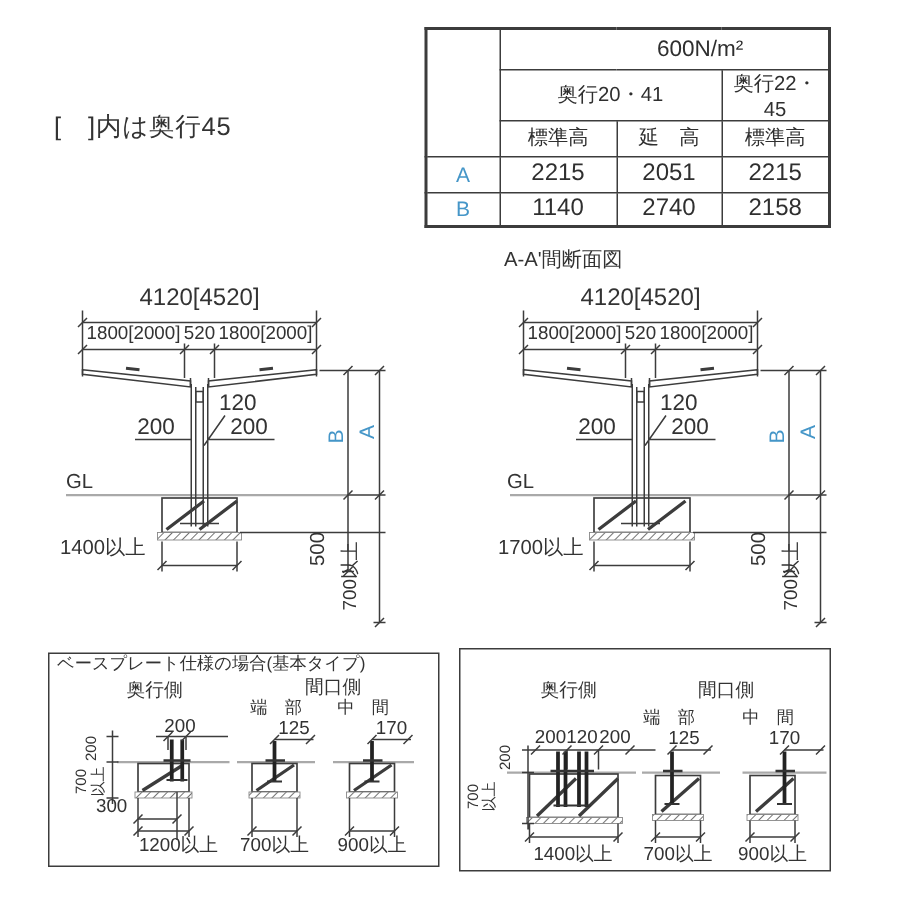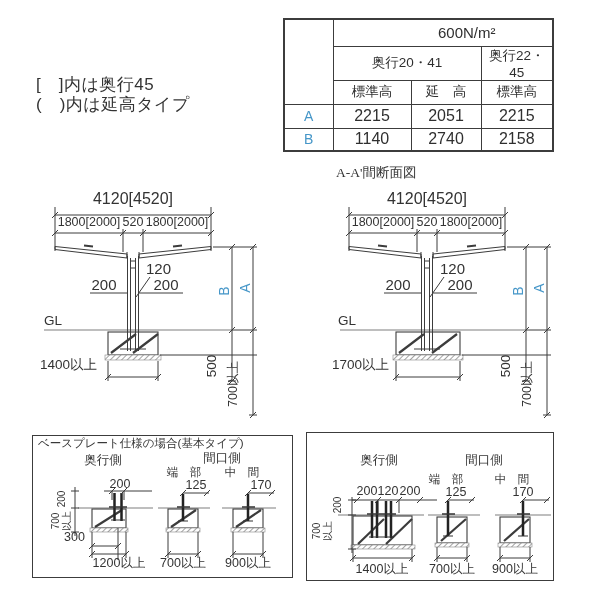--- a/index.html
+++ b/index.html
@@ -124,21 +124,20 @@
          M109,494 L115,488 M121,494 L127,488 M180,496 L186,490 M204,496 L210,490 M245,496 L251,490 M269,496 L275,490
          M89,549 L95,543 M115,549 L121,543 M89,557 L95,551 M123,557 L129,551
          M165,557 L171,551 M195,557 L201,551 M230,557 L236,551 M260,557 L266,551
          M354,503 L360,497 M375,503 L381,497 M396,503 L402,497 M417,503 L423,497
          M445,503 L451,497 M469,503 L475,497 M520,503 L526,497 M544,503 L550,497
          M350,561 L356,555 M409,561 L415,555 M434,561 L440,555 M464,561 L470,555
          M497,561 L503,555 M527,561 L533,555" stroke="#3c3c3c" stroke-width="1" fill="none"></path>
   </svg>
 
   <div class="lbl note" style="left:36px;top:76px;">[　]内は奥行45</div>
-  <div class="lbl note" style="left:36px;top:96px;">(　)内は延高タイプ</div>
 
   <table class="spec">
     <colgroup>
         <col style="width:49px">
         <col style="width:78px">
         <col style="width:70px">
         <col style="width:72px">
       </colgroup>
     <tbody>
         <tr style="height:27px">
@@ -176,21 +175,21 @@
   <div class="lbl t15" style="left:146px;top:261px;">120</div>
   <div class="lbl t15 cx" style="left:104px;top:277px;">200</div>
   <div class="lbl t15 cx" style="left:166px;top:277px;">200</div>
   <div class="lbl t13" style="left:44px;top:314px;">GL</div>
   <div class="lbl t14 rot blue" style="left:224px;top:291px;">B</div>
   <div class="lbl t14 rot blue" style="left:245px;top:288px;">A</div>
   <div class="lbl t13 rot" style="left:212px;top:366px;">500</div>
   <div class="lbl t12 rot" style="left:234px;top:384px;">700以上</div>
   <div class="lbl t13" style="left:40px;top:358px;">1400以上</div>
 
-  <div class="lbl t13" style="left:336px;top:166px;font-family:Liberation Serif, serif;">A-A'間断面図</div>
+  <div class="lbl t13" style="left:336px;top:166px;">A-A'間断面図</div>
   <div class="lbl t16 cx" style="left:427px;top:191px;">4120[4520]</div>
   <div class="lbl t12 cx" style="left:383px;top:216px;">1800[2000]</div>
   <div class="lbl t12 cx" style="left:427px;top:216px;">520</div>
   <div class="lbl t12 cx" style="left:471px;top:216px;">1800[2000]</div>
   <div class="lbl t15" style="left:440px;top:261px;">120</div>
   <div class="lbl t15 cx" style="left:398px;top:277px;">200</div>
   <div class="lbl t15 cx" style="left:460px;top:277px;">200</div>
   <div class="lbl t13" style="left:338px;top:314px;">GL</div>
   <div class="lbl t14 rot blue" style="left:518px;top:291px;">B</div>
   <div class="lbl t14 rot blue" style="left:539px;top:288px;">A</div>

